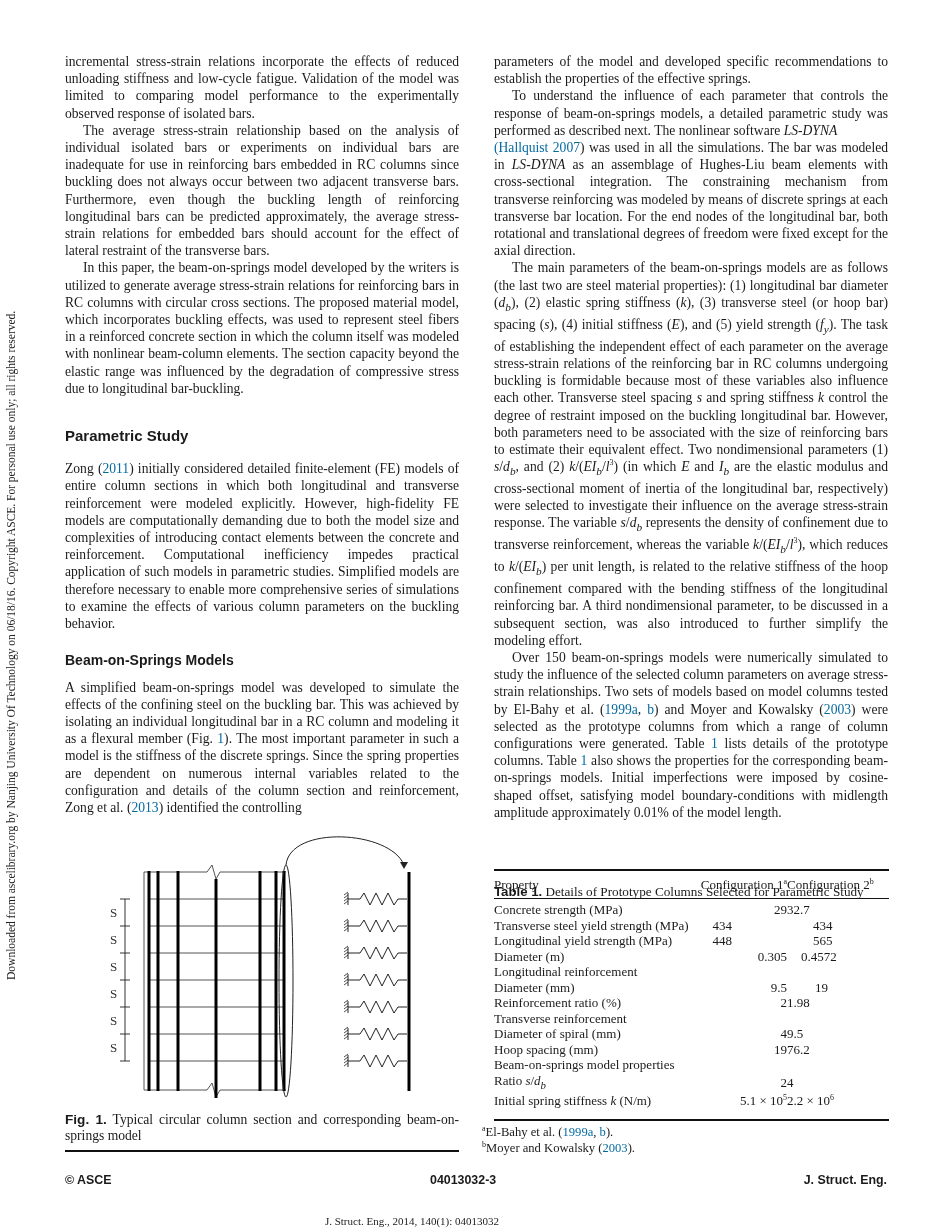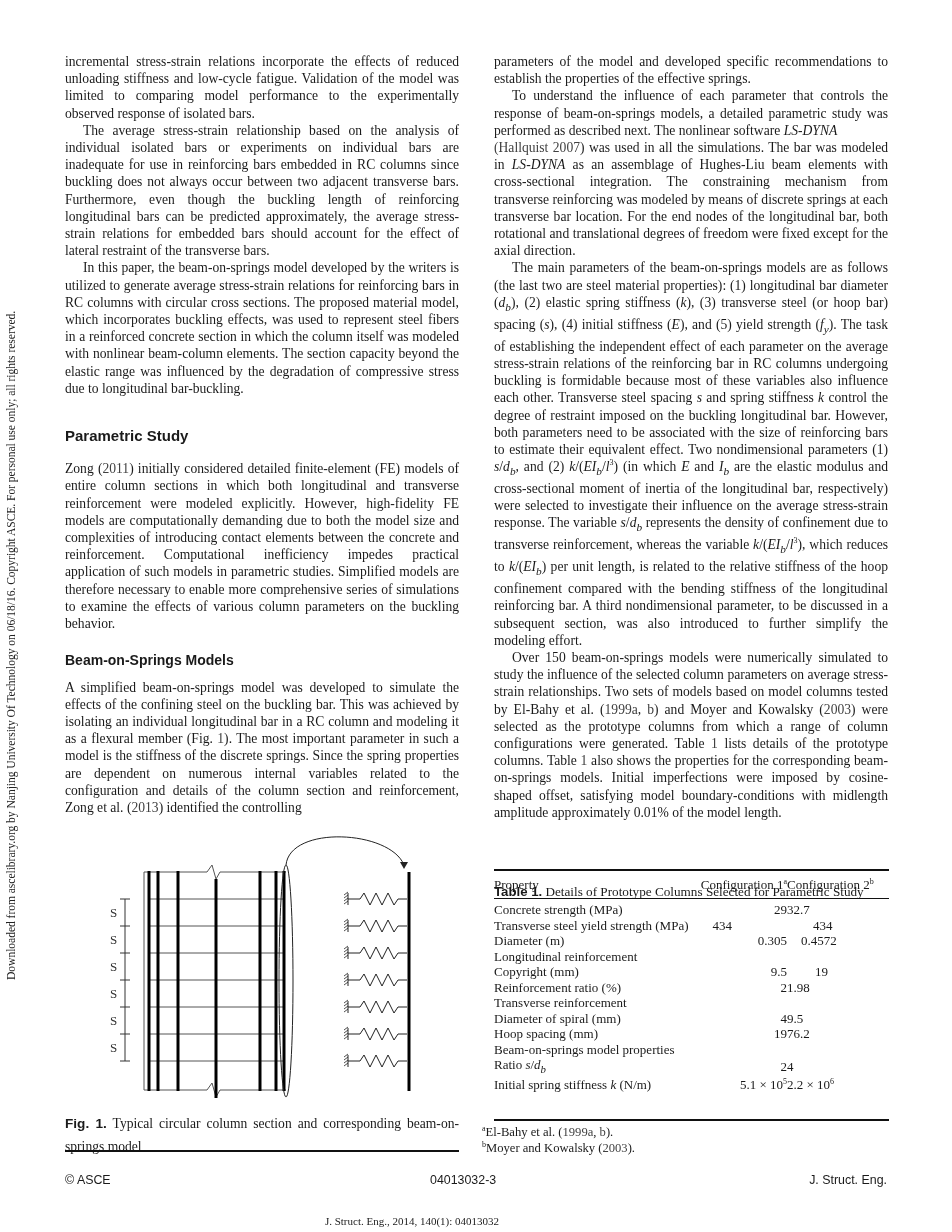--- a/index.html
+++ b/index.html
@@ -4,39 +4,39 @@
 <style>
   html, body { margin: 0; padding: 0; background: #ffffff; }
   body { width: 952px; height: 1232px; position: relative; overflow: hidden; font-family: "Liberation Serif", serif; color: #1a1a1a; }
   .sidebar-note { position: absolute; left: 2px; top: 250px; width: 18px; height: 730px; }
   .sidebar-note span { position: absolute; left: 0; top: 0; transform-origin: 0 0; transform: translate(3px, 730px) rotate(-90deg); white-space: nowrap; font-size: 11.6px; font-family: "Liberation Serif", serif; color: #222; letter-spacing: -0.05px; }
   .col { position: absolute; top: 53px; width: 394px; font-size: 13.6px; line-height: 17.2px; text-align: justify; }
   .col-left { left: 65px; }
   .col-right { left: 494px; }
   .col p { margin: 0; text-indent: 0; }
   .col p.indent { text-indent: 18px; }
-  .link { color: #404040; }
+  .link { color: #0369a1; }
   .section-head { font-family: "Liberation Sans", sans-serif; font-weight: bold; font-size: 15px; margin: 0; }
   .subsection-head { font-family: "Liberation Sans", sans-serif; font-weight: bold; font-size: 14px; margin: 0; }
   i { font-style: italic; }
   .figure { position: absolute; left: 100px; top: 835px; width: 330px; height: 275px; }
-  .fig-caption { position: absolute; left: 65px; top: 1112px; width: 394px; font-size: 13.6px; line-height: 23px; text-align: justify; }
+  .fig-caption { position: absolute; left: 65px; top: 1112px; width: 394px; font-size: 13.6px; line-height: 16px; text-align: justify; }
   .fig-caption b { font-family: "Liberation Sans", sans-serif; font-weight: bold; }
   .fig-rule { position: absolute; left: 65px; top: 1150px; width: 394px; height: 2px; background: #111; }
   .table-title { position: absolute; left: 494px; top: 852px; font-size: 13.2px; white-space: nowrap; margin-top: 32px; }
   .table-title b { font-family: "Liberation Sans", sans-serif; font-weight: bold; }
   .rule-thick { position: absolute; left: 494px; width: 395px; height: 2px; background: #111; }
   table.data { position: absolute; left: 494px; top: 876px; width: 395px; border-collapse: collapse; font-size: 13px; }
   table.data td { padding: 0; height: 15.5px; line-height: 15.5px; white-space: nowrap; vertical-align: middle; }
   table.data tr.head td { height: 18px; line-height: 18px; padding-bottom: 4px; }
   table.data td.c1 { text-align: right; width: 92px; }
   table.data td.c2 { text-align: left; width: 96px; }
   sup { font-size: 8px; line-height: 0; vertical-align: super; }
   .footnotes { position: absolute; left: 482px; top: 1124px; font-size: 12.6px; line-height: 16px; }
-  .footer { position: absolute; top: 1173px; font-family: "Liberation Sans", sans-serif; font-size: 12.4px; color: #1a1a1a; }
+  .footer { position: absolute; top: 1173px; font-family: "Liberation Sans", sans-serif; font-size: 12.4px; color: #1a1a1a; font-weight: bold; }
   .citation { position: absolute; top: 1215px; left: 0; width: 824px; text-align: center; font-size: 11px; color: #222; font-family: Liberation Serif, serif; }
 </style>
 </head>
 <body>
 
 <div class="sidebar-note">
   <span>Downloaded from ascelibrary.org by Nanjing University Of Technology on 06/18/16. Copyright ASCE. For personal use only; all rights reserved.</span>
 </div>
 
 <div class="col col-left">
@@ -222,31 +222,36 @@
         <td>Concrete strength (MPa)</td>
         <td class="c1">29</td>
         <td class="c2">32.7</td>
       </tr>
   <tr>
         <td>Transverse steel yield strength (MPa)</td>
         <td class="c1" style="text-align:left;padding-left:24px">434</td>
         <td class="c2" style="text-align:left;padding-left:26px">434</td>
       </tr>
   <tr>
+        <td>Longitudinal yield strength (MPa)</td>
+        <td class="c1" style="text-align:left;padding-left:24px">448</td>
+        <td class="c2" style="text-align:left;padding-left:26px">565</td>
+      </tr>
+  <tr>
         <td>Diameter (m)</td>
         <td class="c1" style="padding-left:12px">0.305</td>
         <td class="c2" style="padding-left:14px">0.4572</td>
       </tr>
   <tr>
         <td>Longitudinal reinforcement</td>
         <td class="c1"></td>
         <td class="c2"></td>
       </tr>
   <tr>
-        <td>Copyright (mm)</td>
+        <td>Diameter (mm)</td>
         <td class="c1">9.5</td>
         <td class="c2" style="text-align:left;padding-left:28px">19</td>
       </tr>
   <tr>
         <td>Reinforcement ratio (%)</td>
         <td class="c1">2</td>
         <td class="c2">1.98</td>
       </tr>
   <tr>
         <td>Transverse reinforcement</td>

